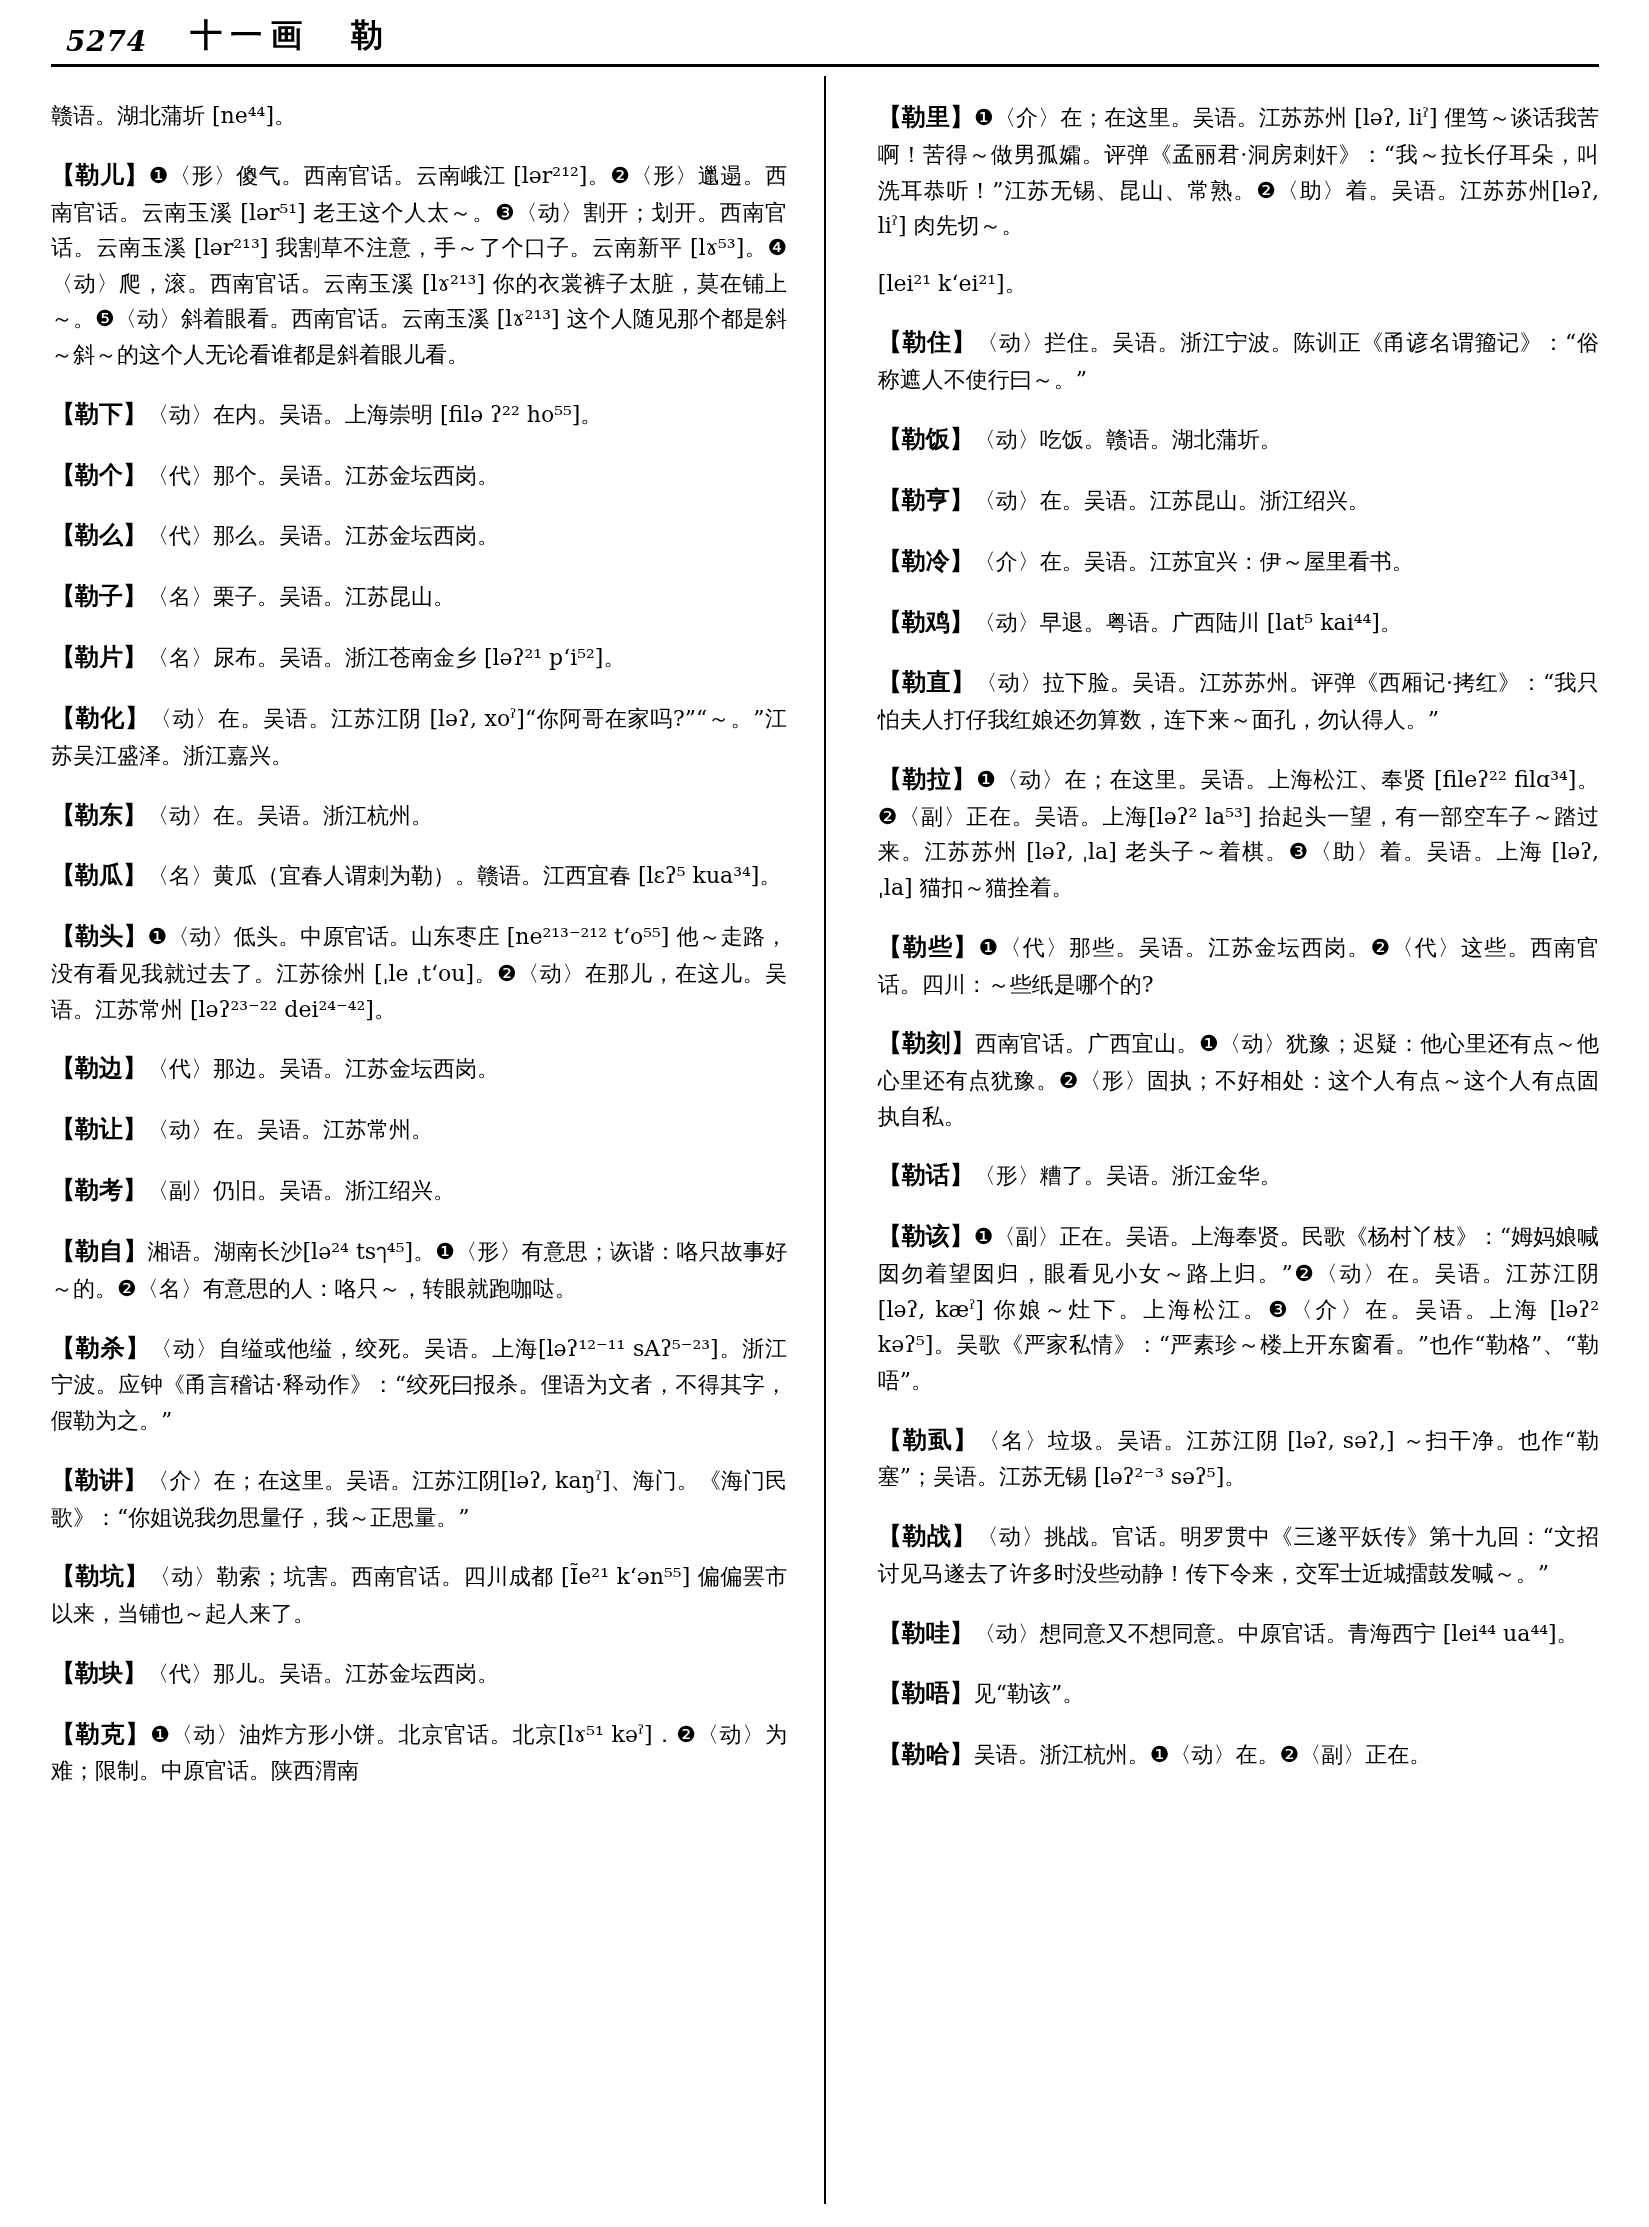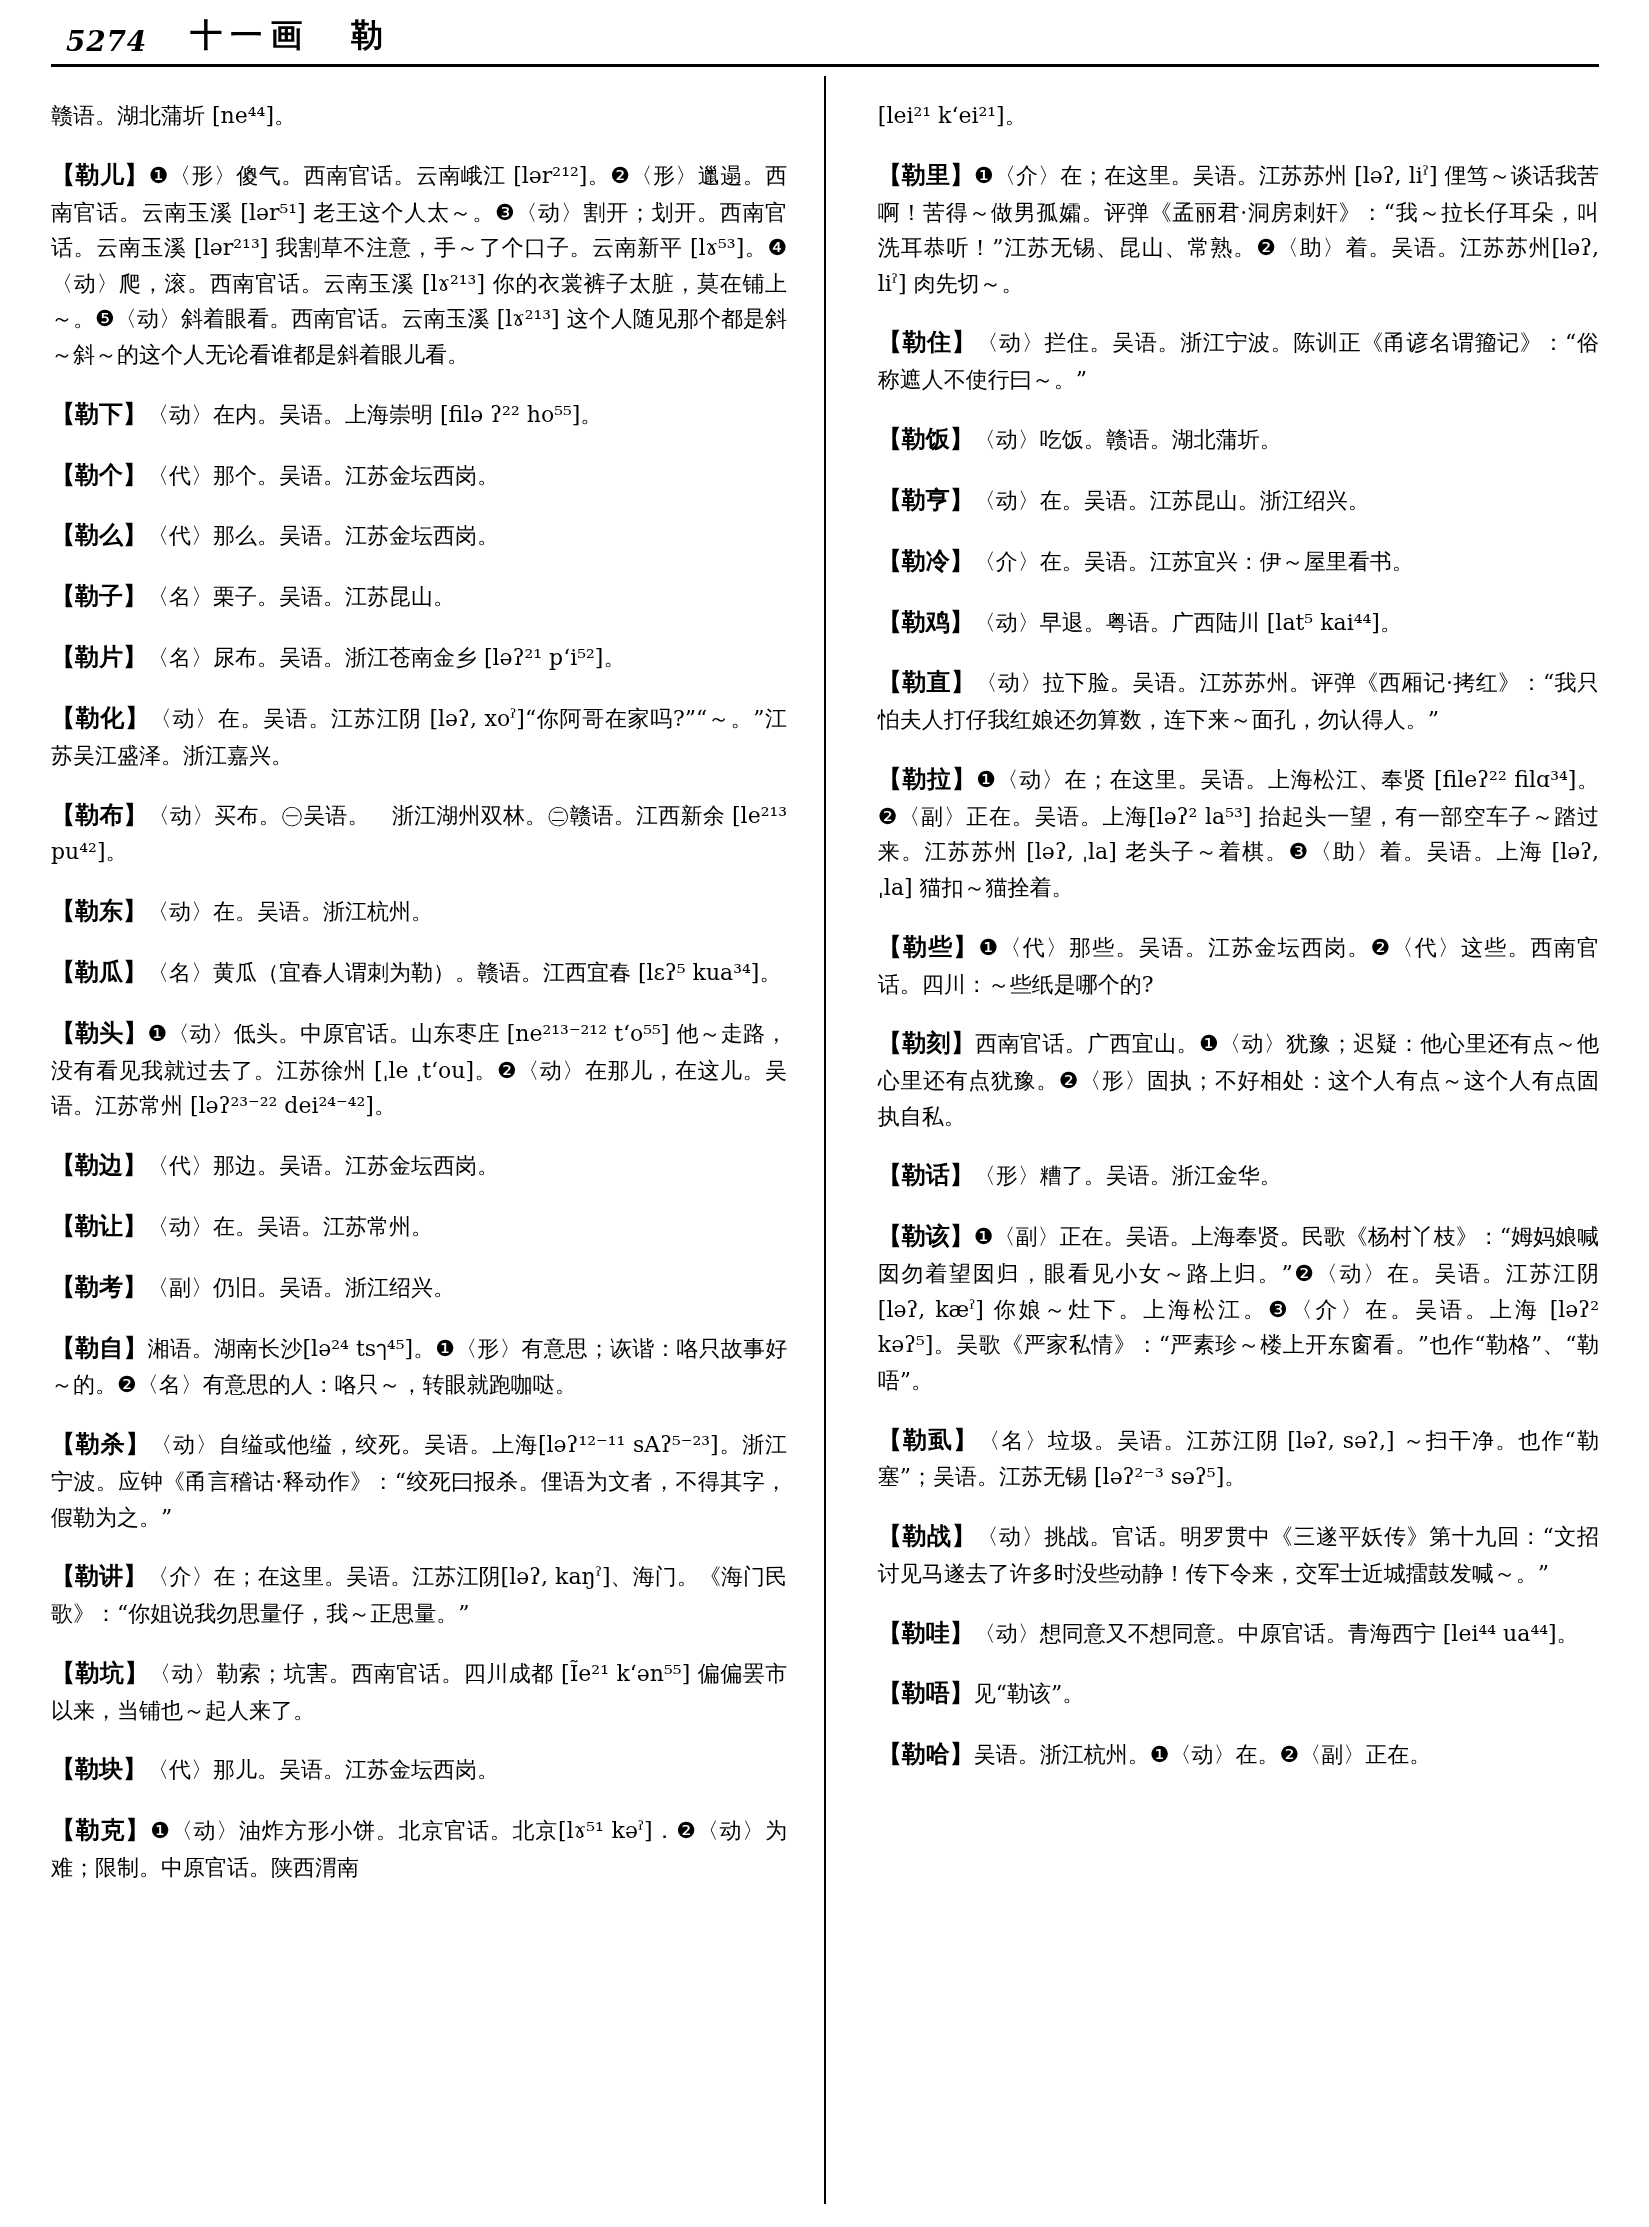--- a/index.html
+++ b/index.html
@@ -108,38 +108,37 @@
   <div class="columns">
     <div class="col col-left" id="col-left">
         <p class="entry cont"><span>赣语。湖北蒲圻 [ne⁴⁴]。</span></p>
         <p class="entry"><span class="hw">【勒儿】</span><span>❶〈形〉傻气。西南官话。云南峨江 [lər²¹²]。❷〈形〉邋遢。西南官话。云南玉溪 [lər⁵¹] 老王这个人太～。❸〈动〉割开；划开。西南官话。云南玉溪 [lər²¹³] 我割草不注意，手～了个口子。云南新平 [lɤ⁵³]。❹〈动〉爬，滚。西南官话。云南玉溪 [lɤ²¹³] 你的衣裳裤子太脏，莫在铺上～。❺〈动〉斜着眼看。西南官话。云南玉溪 [lɤ²¹³] 这个人随见那个都是斜～斜～的这个人无论看谁都是斜着眼儿看。</span></p>
         <p class="entry"><span class="hw">【勒下】</span><span>〈动〉在内。吴语。上海崇明 [filə ʔ²² ho⁵⁵]。</span></p>
         <p class="entry"><span class="hw">【勒个】</span><span>〈代〉那个。吴语。江苏金坛西岗。</span></p>
         <p class="entry"><span class="hw">【勒么】</span><span>〈代〉那么。吴语。江苏金坛西岗。</span></p>
         <p class="entry"><span class="hw">【勒子】</span><span>〈名〉栗子。吴语。江苏昆山。</span></p>
         <p class="entry"><span class="hw">【勒片】</span><span>〈名〉尿布。吴语。浙江苍南金乡 [ləʔ²¹ pʻi⁵²]。</span></p>
         <p class="entry"><span class="hw">【勒化】</span><span>〈动〉在。吴语。江苏江阴 [ləʔ, xoˀ]“你阿哥在家吗?”“～。”江苏吴江盛泽。浙江嘉兴。</span></p>
-        <p class="entry"><span class="hw">【勒布】</span><span>〈动〉买布。㊀吴语。　浙江湖州双林。㊁赣语。江西新余 [le²¹³ pu⁴²]。</span></p>
         <p class="entry"><span class="hw">【勒东】</span><span>〈动〉在。吴语。浙江杭州。</span></p>
         <p class="entry"><span class="hw">【勒瓜】</span><span>〈名〉黄瓜（宜春人谓刺为勒）。赣语。江西宜春 [lɛʔ⁵ kua³⁴]。</span></p>
         <p class="entry"><span class="hw">【勒头】</span><span>❶〈动〉低头。中原官话。山东枣庄 [ne²¹³⁻²¹² tʻo⁵⁵] 他～走路，没有看见我就过去了。江苏徐州 [ˌle ˌtʻou]。❷〈动〉在那儿，在这儿。吴语。江苏常州 [ləʔ²³⁻²² dei²⁴⁻⁴²]。</span></p>
         <p class="entry"><span class="hw">【勒边】</span><span>〈代〉那边。吴语。江苏金坛西岗。</span></p>
         <p class="entry"><span class="hw">【勒让】</span><span>〈动〉在。吴语。江苏常州。</span></p>
         <p class="entry"><span class="hw">【勒考】</span><span>〈副〉仍旧。吴语。浙江绍兴。</span></p>
         <p class="entry"><span class="hw">【勒自】</span><span>湘语。湖南长沙[lə²⁴ tsๅ⁴⁵]。❶〈形〉有意思；诙谐：咯只故事好～的。❷〈名〉有意思的人：咯只～，转眼就跑咖哒。</span></p>
         <p class="entry"><span class="hw">【勒杀】</span><span>〈动〉自缢或他缢，绞死。吴语。上海[ləʔ¹²⁻¹¹ sAʔ⁵⁻²³]。浙江宁波。应钟《甬言稽诂·释动作》：“绞死曰报杀。俚语为文者，不得其字，假勒为之。”</span></p>
         <p class="entry"><span class="hw">【勒讲】</span><span>〈介〉在；在这里。吴语。江苏江阴[ləʔ, kaŋˀ]、海门。《海门民歌》：“你姐说我勿思量仔，我～正思量。”</span></p>
         <p class="entry"><span class="hw">【勒坑】</span><span>〈动〉勒索；坑害。西南官话。四川成都 [Ĩe²¹ kʻən⁵⁵] 偏偏罢市以来，当铺也～起人来了。</span></p>
         <p class="entry"><span class="hw">【勒块】</span><span>〈代〉那儿。吴语。江苏金坛西岗。</span></p>
         <p class="entry"><span class="hw">【勒克】</span><span>❶〈动〉油炸方形小饼。北京官话。北京[lɤ⁵¹ kəˀ]．❷〈动〉为难；限制。中原官话。陕西渭南</span></p>
       </div>
     <div class="divider"></div>
     <div class="col col-right" id="col-right">
+        <p class="entry"><span class="hw">【勒里】</span><span>❶〈介〉在；在这里。吴语。江苏苏州 [ləʔ, liˀ] 俚笃～谈话我苦啊！苦得～做男孤孀。评弹《孟丽君·洞房刺奸》：“我～拉长仔耳朵，叫洗耳恭听！”江苏无锡、昆山、常熟。❷〈助〉着。吴语。江苏苏州[ləʔ, liˀ] 肉先切～。</span></p>
         <p class="entry cont"><span>[lei²¹ kʻei²¹]。</span></p>
-        <p class="entry"><span class="hw">【勒里】</span><span>❶〈介〉在；在这里。吴语。江苏苏州 [ləʔ, liˀ] 俚笃～谈话我苦啊！苦得～做男孤孀。评弹《孟丽君·洞房刺奸》：“我～拉长仔耳朵，叫洗耳恭听！”江苏无锡、昆山、常熟。❷〈助〉着。吴语。江苏苏州[ləʔ, liˀ] 肉先切～。</span></p>
         <p class="entry"><span class="hw">【勒住】</span><span>〈动〉拦住。吴语。浙江宁波。陈训正《甬谚名谓籀记》：“俗称遮人不使行曰～。”</span></p>
         <p class="entry"><span class="hw">【勒饭】</span><span>〈动〉吃饭。赣语。湖北蒲圻。</span></p>
         <p class="entry"><span class="hw">【勒亨】</span><span>〈动〉在。吴语。江苏昆山。浙江绍兴。</span></p>
         <p class="entry"><span class="hw">【勒冷】</span><span>〈介〉在。吴语。江苏宜兴：伊～屋里看书。</span></p>
         <p class="entry"><span class="hw">【勒鸡】</span><span>〈动〉早退。粤语。广西陆川 [lat⁵ kai⁴⁴]。</span></p>
         <p class="entry"><span class="hw">【勒直】</span><span>〈动〉拉下脸。吴语。江苏苏州。评弹《西厢记·拷红》：“我只怕夫人打仔我红娘还勿算数，连下来～面孔，勿认得人。”</span></p>
         <p class="entry"><span class="hw">【勒拉】</span><span>❶〈动〉在；在这里。吴语。上海松江、奉贤 [fileʔ²² filɑ³⁴]。❷〈副〉正在。吴语。上海[ləʔ² la⁵³] 抬起头一望，有一部空车子～踏过来。江苏苏州 [ləʔ, ˌla] 老头子～着棋。❸〈助〉着。吴语。上海 [ləʔ, ˌla] 猫扣～猫拴着。</span></p>
         <p class="entry"><span class="hw">【勒些】</span><span>❶〈代〉那些。吴语。江苏金坛西岗。❷〈代〉这些。西南官话。四川：～些纸是哪个的?</span></p>
         <p class="entry"><span class="hw">【勒刻】</span><span>西南官话。广西宜山。❶〈动〉犹豫；迟疑：他心里还有点～他心里还有点犹豫。❷〈形〉固执；不好相处：这个人有点～这个人有点固执自私。</span></p>
         <p class="entry"><span class="hw">【勒话】</span><span>〈形〉糟了。吴语。浙江金华。</span></p>

